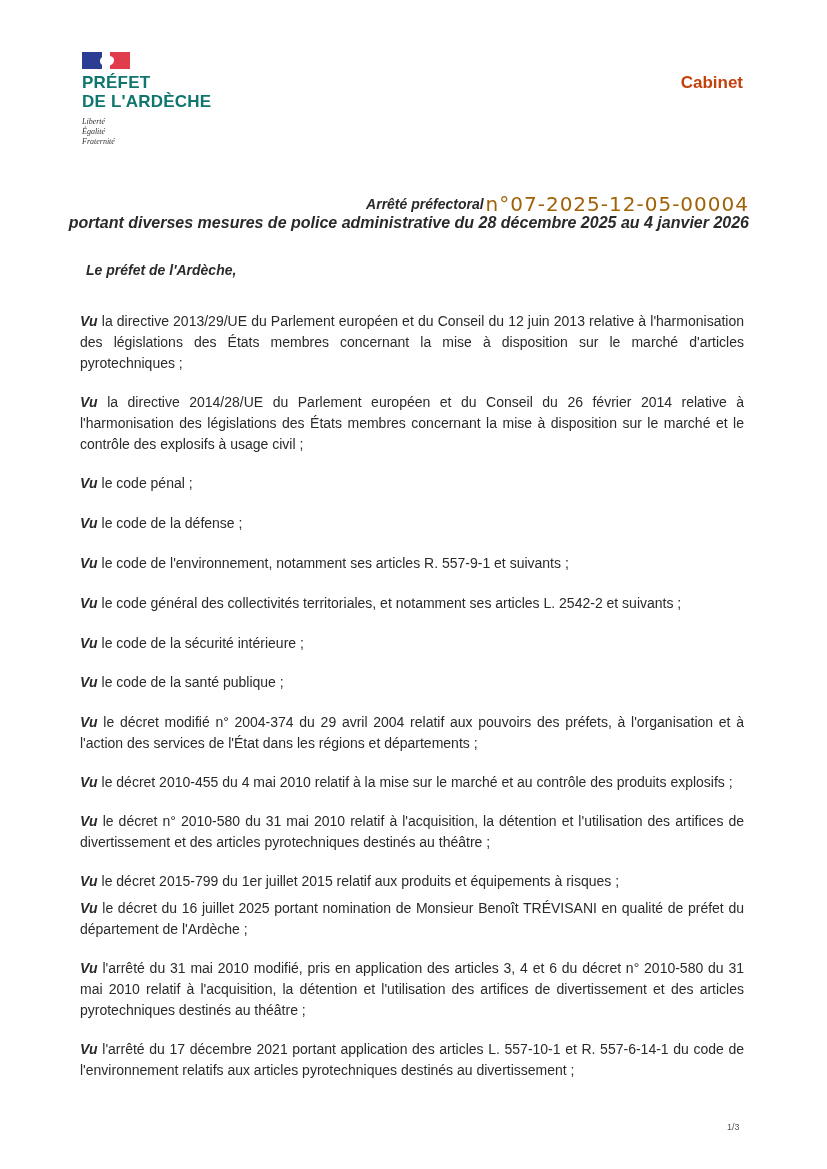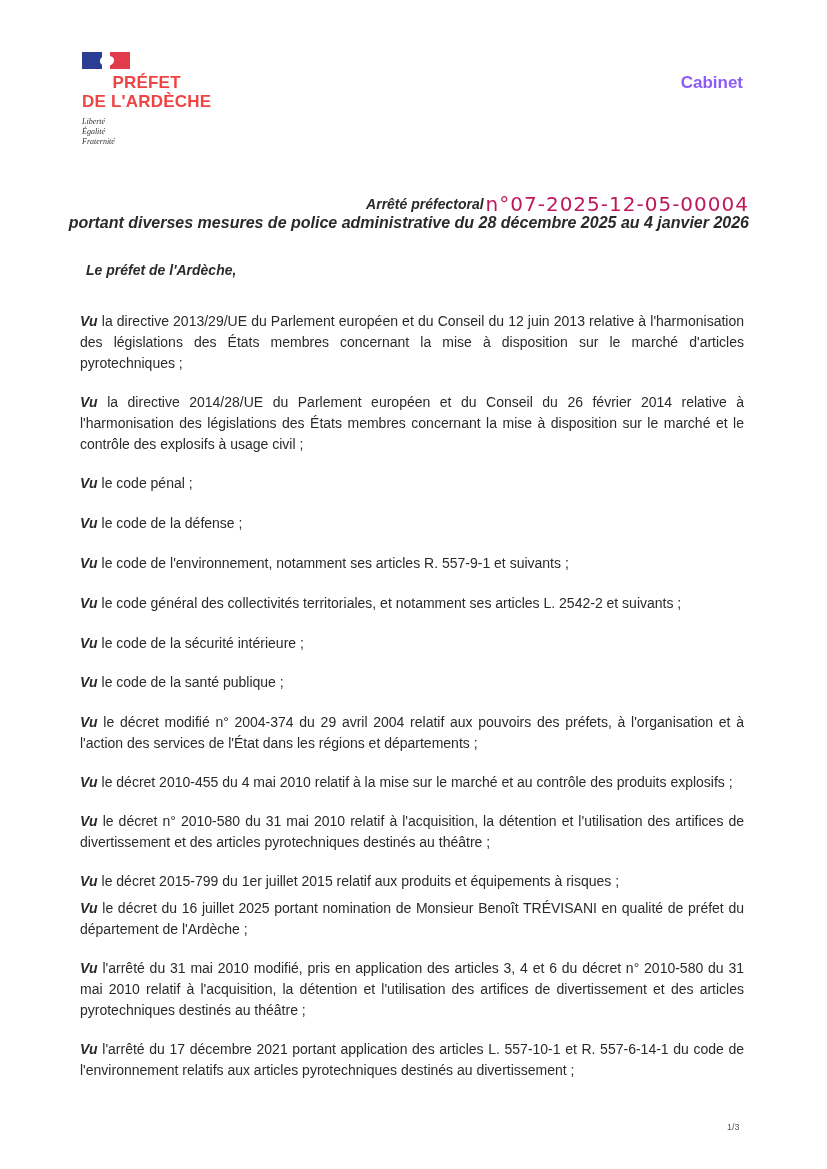--- a/index.html
+++ b/index.html
@@ -6,26 +6,26 @@
     body {
       width: 827px; height: 1169px; background: #ffffff; position: relative; overflow: hidden;
       font-family: "Liberation Sans", "DejaVu Sans", sans-serif; color: #222;
     }
     .logo { position: absolute; left: 82px; top: 52px; }
     .flag { position: relative; width: 48px; height: 17px; }
     .flag .blue { position: absolute; left: 0; top: 0; width: 20px; height: 17px; background: #2b3e94; }
     .flag .white { position: absolute; left: 20px; top: 0; width: 8px; height: 17px; background: #fff; }
     .flag .red { position: absolute; left: 28px; top: 0; width: 20px; height: 17px; background: #e03c4c; }
     .flag .mark { position: absolute; left: 18px; top: 4px; width: 14px; height: 10px; background: #fff; border-radius: 50% 40% 60% 50%; }
-    .logo-title { font-weight: bold; font-size: 17px; line-height: 19px; color: #ef4444; margin-top: 4px; letter-spacing: 0.2px; text-align: center; }
+    .logo-title { font-weight: bold; font-size: 17px; line-height: 19px; color: #0f766e; margin-top: 4px; letter-spacing: 0.2px; }
     .motto { font-family: "Liberation Serif", "DejaVu Serif", serif; font-style: italic; font-size: 8px; line-height: 10px; color: #333; margin-top: 6px; }
-    .service { position: absolute; right: 84px; top: 70px; text-align: right; font-weight: bold; font-size: 17px; line-height: 25px; color: #8b5cf6; }
+    .service { position: absolute; right: 84px; top: 70px; text-align: right; font-weight: bold; font-size: 17px; line-height: 25px; color: #c2410c; }
     .title-block { position: absolute; right: 78px; top: 190px; text-align: right; }
     .title-line1 { font-weight: bold; font-style: italic; font-size: 14px; color: #2a2a2a; height: 22px; }
-    .handwritten { font-family: "DejaVu Sans", sans-serif; font-weight: normal; font-style: normal; font-size: 20px; color: #be185d; letter-spacing: 1px; margin-left: 2px; position: relative; top: 2px; }
+    .handwritten { font-family: "DejaVu Sans", sans-serif; font-weight: normal; font-style: normal; font-size: 20px; color: #a16207; letter-spacing: 1px; margin-left: 2px; position: relative; top: 2px; }
     .title-line2 { font-weight: bold; font-style: italic; font-size: 16px; color: #2a2a2a; margin-top: 2px; }
     .prefect { position: absolute; left: 86px; top: 262px; font-weight: bold; font-style: italic; font-size: 14px; color: #2a2a2a; }
     .body { position: absolute; left: 80px; top: 311px; width: 664px; }
     .para { font-size: 14px; line-height: 21px; color: #2a2a2a; text-align: justify; margin: 0; }
     .vu { font-weight: bold; font-style: italic; }
     .page-num { position: absolute; left: 727px; top: 1122px; font-size: 9px; color: #555; }
   </style>
 </head>
 <body>
 

